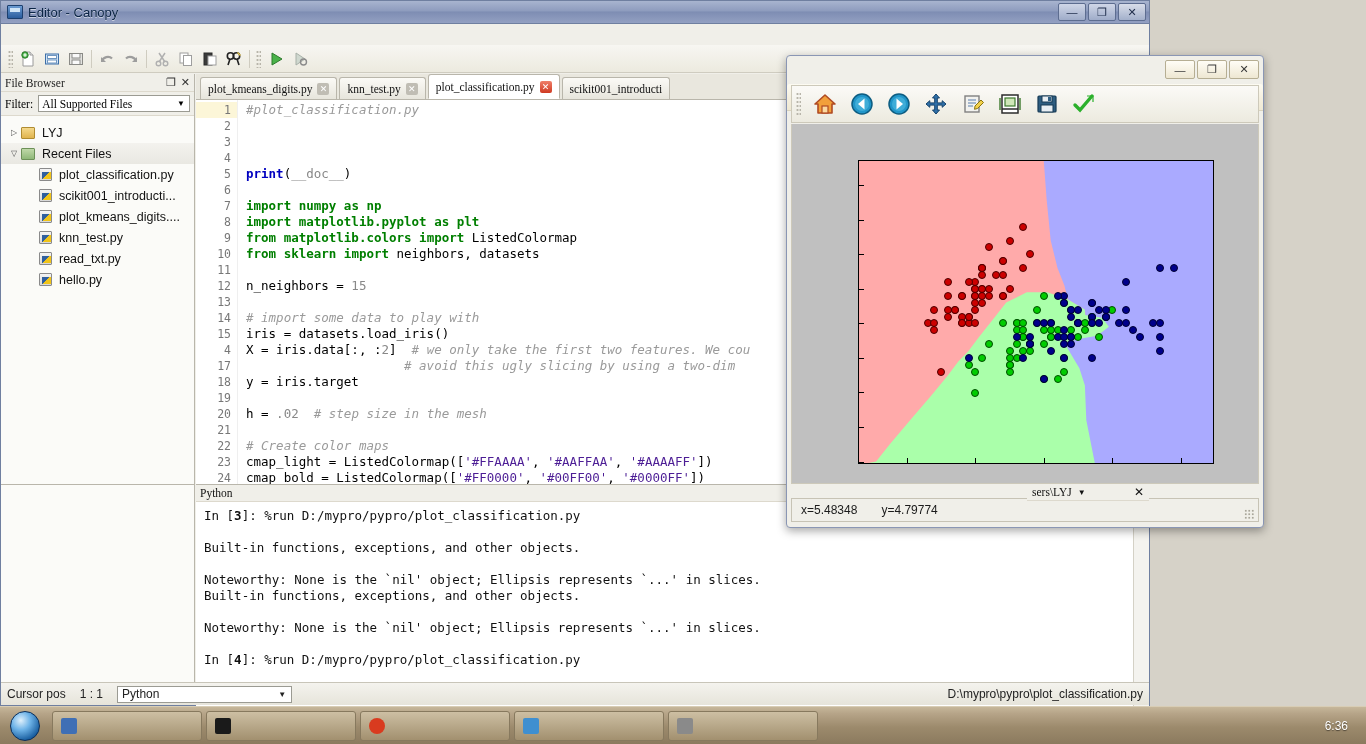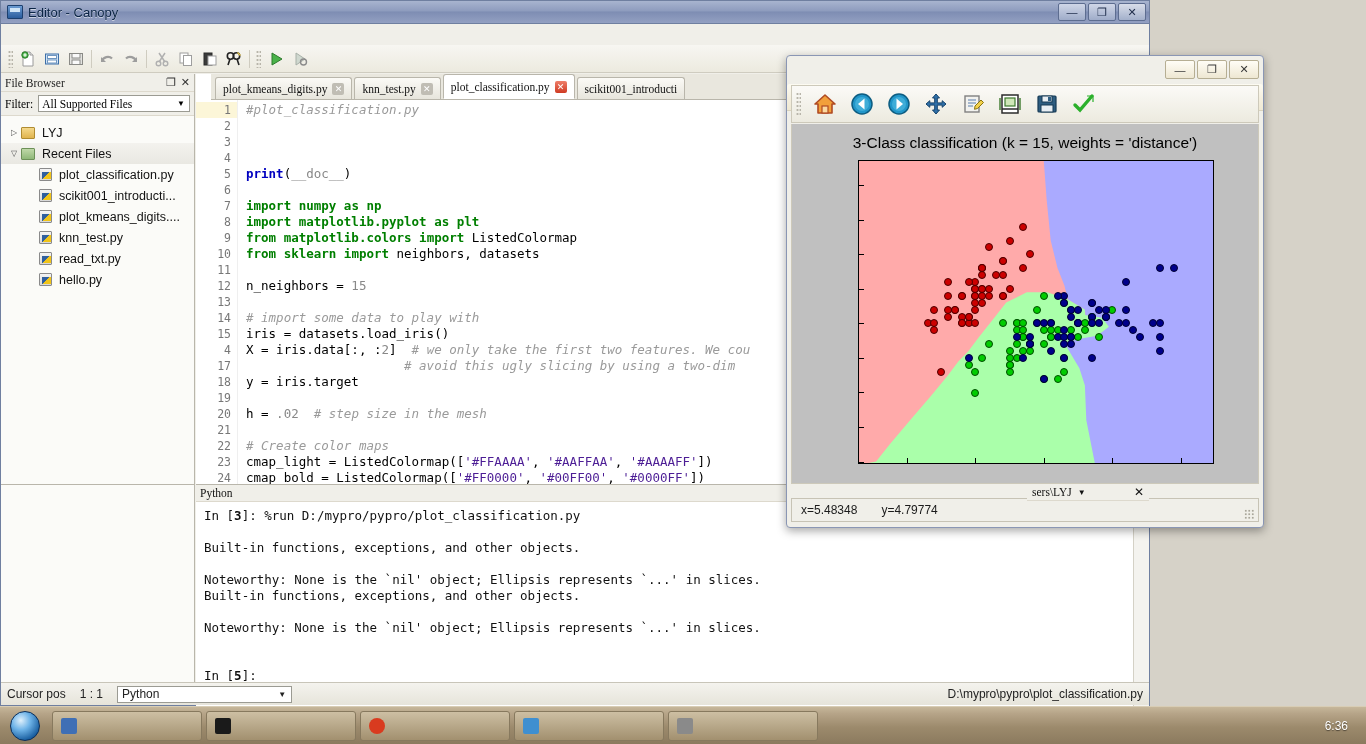--- a/index.html
+++ b/index.html
@@ -108,21 +108,21 @@
   .py-ic {
     width:13px;height:13px;margin-right:7px;border-radius:1px; position:relative;
     background: linear-gradient(to bottom,#f4f4f4,#d8d8d8); border:1px solid #8a8a8a;
   }
   .py-ic:after{ content:''; position:absolute; left:2px; top:3px; width:9px; height:7px;
     background: linear-gradient(135deg,#2f5f9e 50%, #f0c419 50%); }
   .sel-row { background: linear-gradient(to bottom,#f3f2ee,#e9e8e2); }
 
   
   #editor-area {
-    position:absolute; left:195px; top:73px; right:0; height:410px; background:#fff;padding-left:15px;
+    position:absolute; left:195px; top:73px; right:0; height:410px; background:#fff;
   }
   #tabstrip {
     height:26px; background:#e9e7de; display:flex; align-items:flex-end;
     border-bottom:1px solid #b9b6ab; padding-left:4px;
   }
   .tab {
     height:22px; display:flex; align-items:center; gap:5px;
     padding:0 7px; margin-right:2px;
     background: linear-gradient(to bottom,#fbfaf6,#e7e5dc);
     border:1px solid #b9b6ab; border-bottom:none;
@@ -550,20 +550,21 @@
     <div id="shell-body">
         <div class="sl">In [<b>3</b>]: %run D:/mypro/pypro/plot_classification.py</div>
         <div class="sl">&nbsp;</div>
         <div class="sl">Built-in functions, exceptions, and other objects.</div>
         <div class="sl">&nbsp;</div>
         <div class="sl">Noteworthy: None is the `nil' object; Ellipsis represents `...' in slices.</div>
         <div class="sl">Built-in functions, exceptions, and other objects.</div>
         <div class="sl">&nbsp;</div>
         <div class="sl">Noteworthy: None is the `nil' object; Ellipsis represents `...' in slices.</div>
         <div class="sl">&nbsp;</div>
+        <div class="sl">In [<b>4</b>]: %run D:/mypro/pypro/plot_classification.py</div>
         <div class="sl">&nbsp;</div>
         <div class="sl">In [<b>5</b>]:</div>
       </div>
     <div id="shell-scroll">
       <div class="sb-arrow">▲</div>
     </div>
   </div>
 
   <div id="statusbar">
     <span>Cursor pos</span>
@@ -639,21 +640,20 @@
     </div>
     <div class="ft-btn">
       <svg width="26" height="24" viewBox="0 0 26 24">
           <path d="M4 13l5 5L21 4" fill="none" stroke="#2bb02b" stroke-width="3.4" stroke-linecap="round"></path>
           <path d="M16 4h6v6" fill="none" stroke="#2bb02b" stroke-width="1.2"></path>
         </svg>
     </div>
   </div>
 
   <div id="fig-canvas">
-    <div id="plot-title">3-Class classification (k = 15, weights = 'distance')</div>
     <div id="axes">
       <svg id="regions" width="356" height="304" viewBox="0 0 356 304" preserveAspectRatio="none" style="position:absolute;left:0;top:0;">
           <polygon points="0.0,304.0 356.0,304.0 356.0,0.0 0.0,0.0" fill="#FFAAAA"></polygon>
           <polygon points="0.0,304.0 356.0,304.0 356.0,214.2 267.0,210.7 222.5,193.5 215.7,172.7 227.3,162.4 225.9,148.5 208.8,138.2 188.3,131.3 167.7,131.3 147.2,141.6 133.5,158.9 119.8,176.2 109.5,190.0 99.3,200.4 89.0,214.2 71.9,234.9 51.3,259.1 30.8,283.3 17.1,300.5" fill="#AAFFAA"></polygon>
           <polygon points="184.8,0.0 356.0,0.0 356.0,304.0 236.2,304.0 227.3,259.1 225.9,224.5 220.4,207.3 212.2,193.5 205.4,181.7 215.7,172.7 227.3,162.4 225.9,148.5 208.8,138.2 205.4,124.4 198.5,107.1 191.7,79.5 187.6,38.0" fill="#AAAAFF"></polygon>
           <polygon points="205.4,181.7 222.5,177.6 238.2,174.8 249.9,165.8 243.0,156.8 225.9,154.1 215.7,158.9 210.9,169.3" fill="#AAFFAA"></polygon>
         </svg>
       <div id="points-layer">
           <div class="pt c0" style="left: 123.2px; top: 127.8px;"></div>
           <div class="pt c0" style="left: 109.5px; top: 162.4px;"></div>

